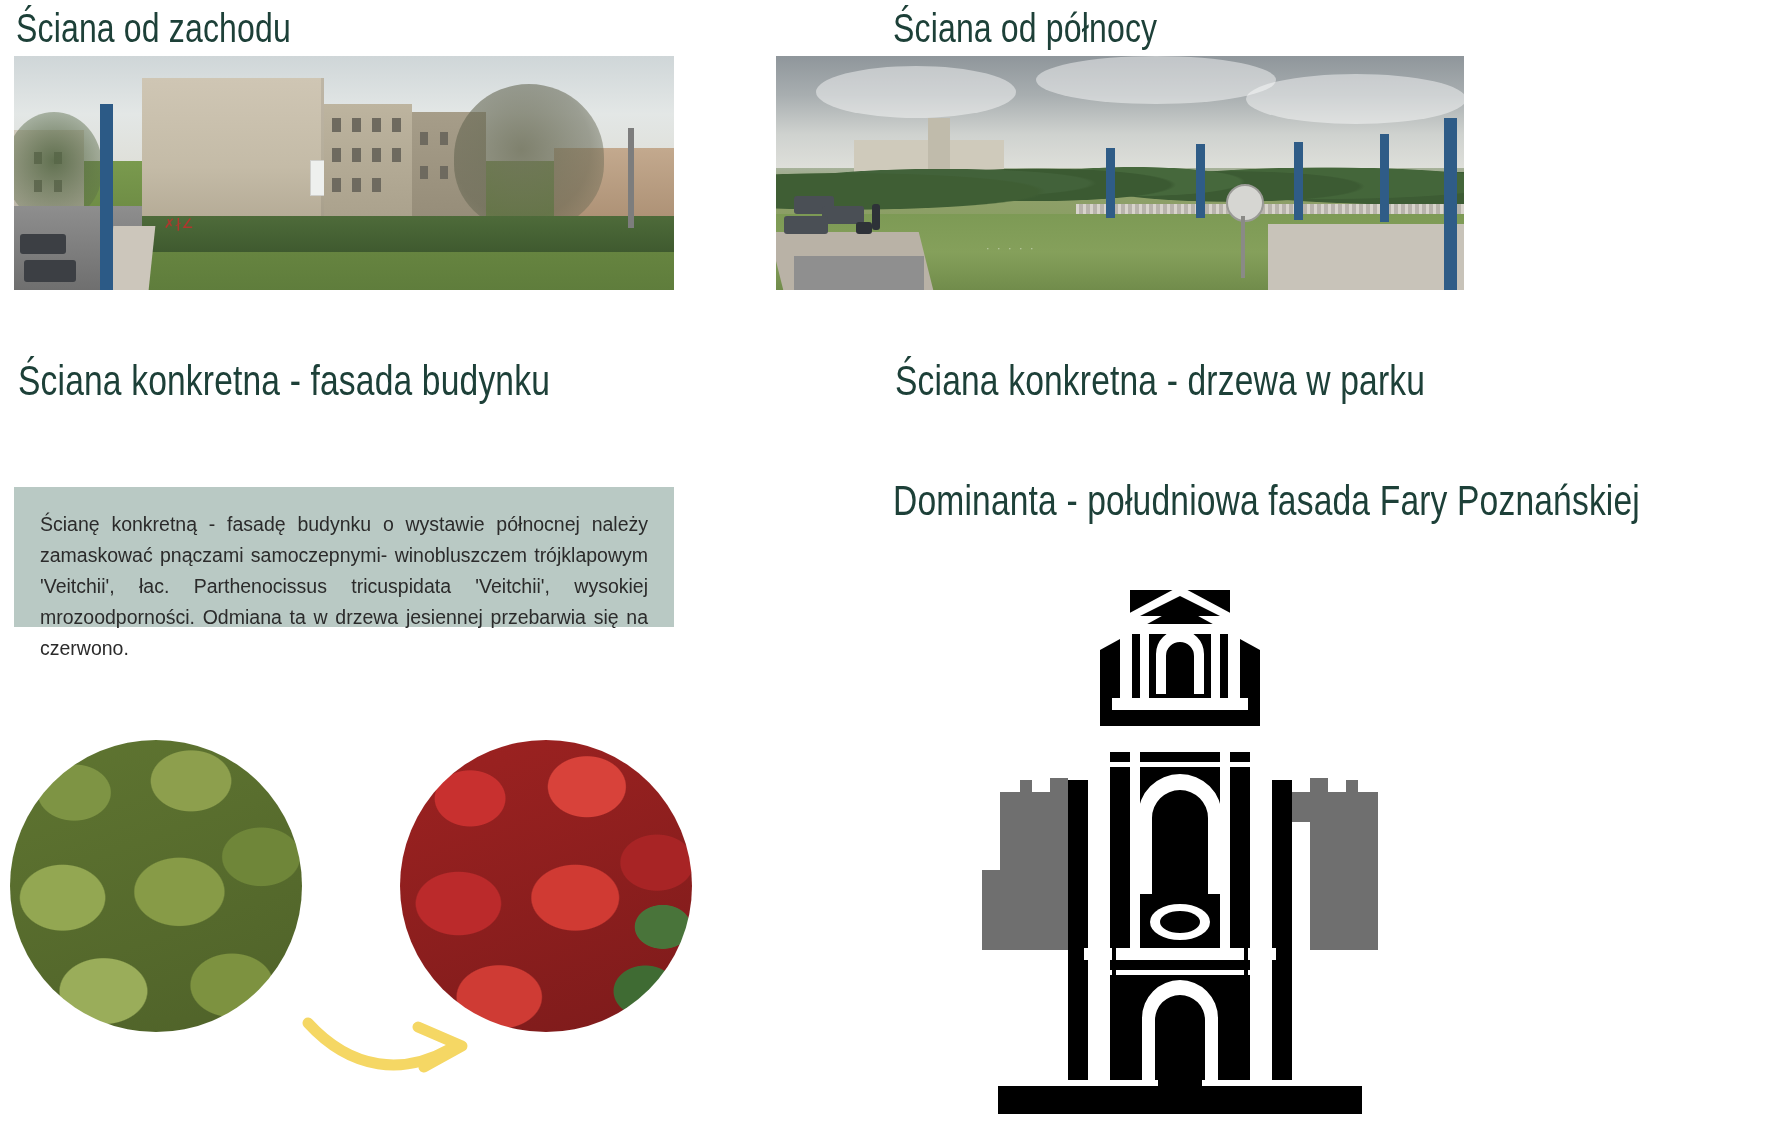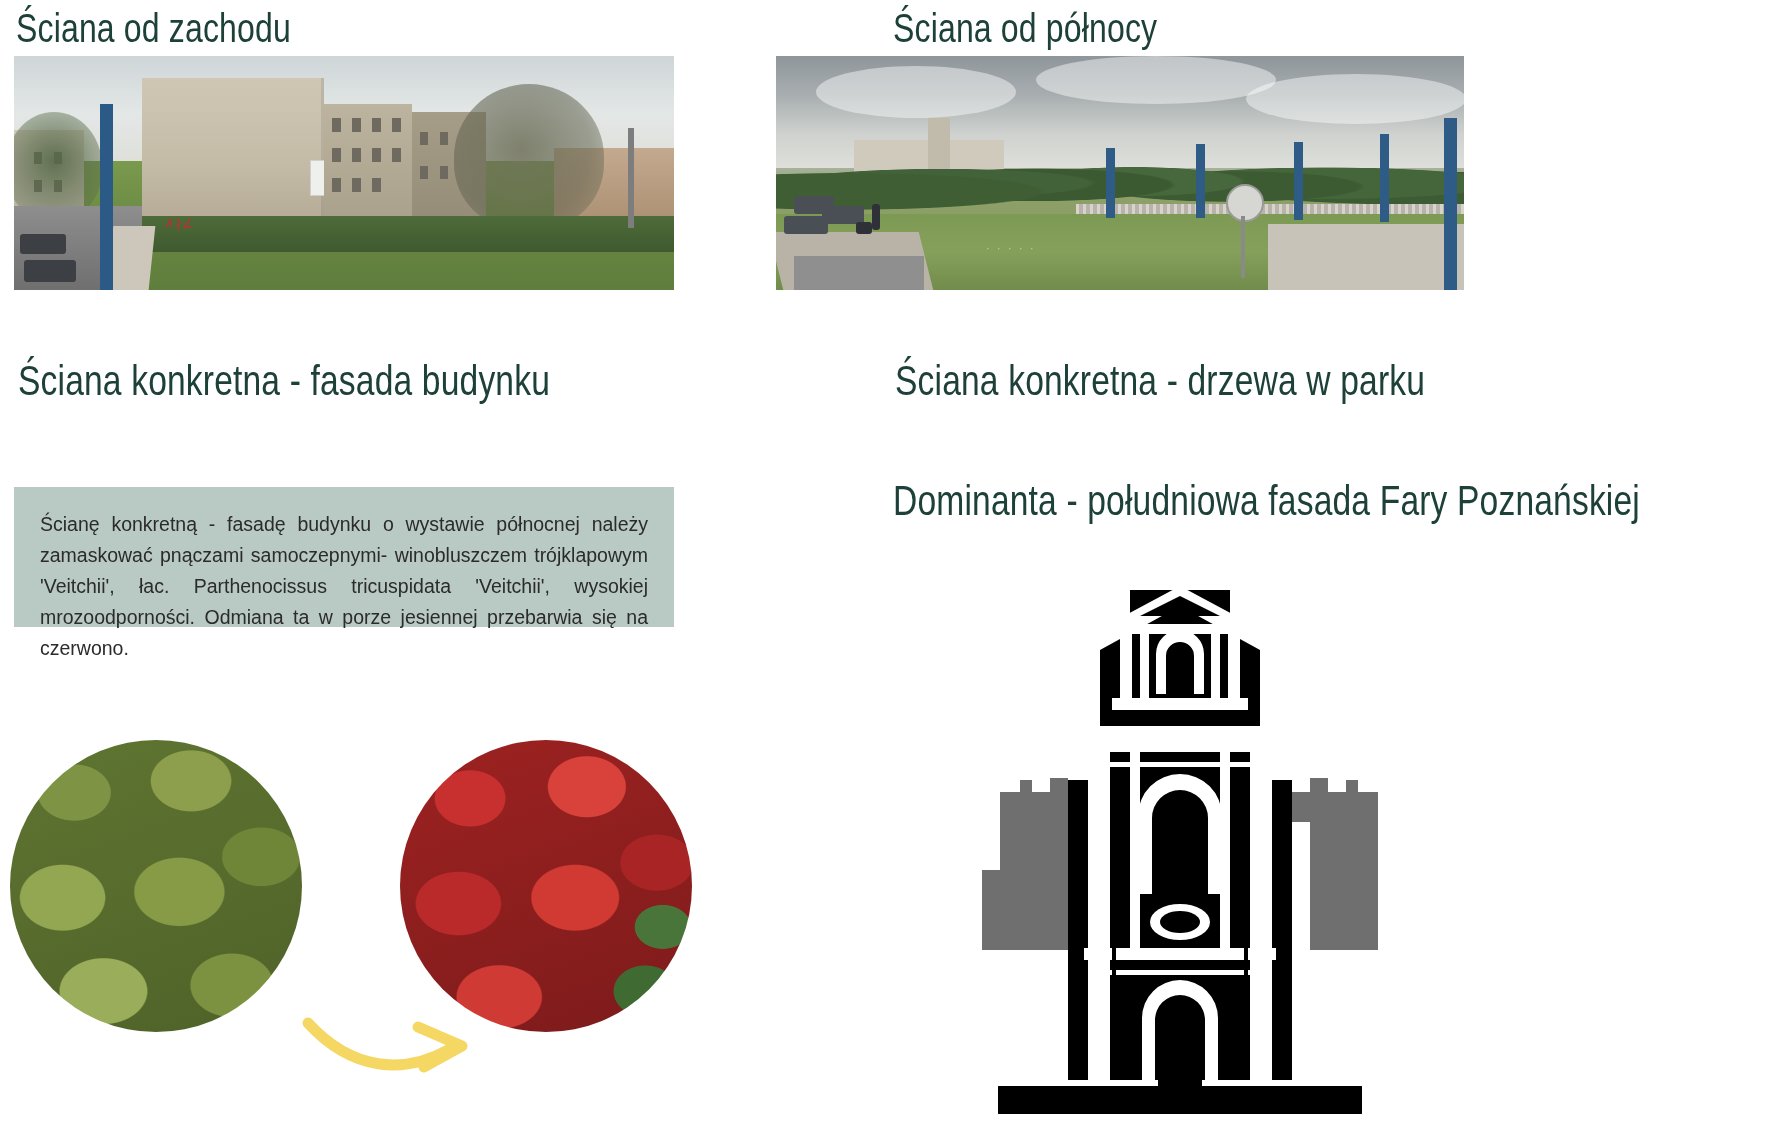--- a/index.html
+++ b/index.html
@@ -186,21 +186,21 @@
     <div class="pw-pole"></div>
     <div class="pw-pole2"></div>
     <div class="pw-car" style="left:6px;top:178px;width:46px;height:20px;"></div>
     <div class="pw-car" style="left:10px;top:204px;width:52px;height:22px;"></div>
     <div class="pw-graffiti">✗∤∠</div>
   </div>
 
   <div class="heading cap-west">Ściana  konkretna - fasada budynku</div>
 
   <div class="descbox">
-    <p>Ścianę konkretną - fasadę budynku o wystawie północnej należy zamaskować pnączami samoczepnymi- winobluszczem trójklapowym 'Veitchii', łac. Parthenocissus tricuspidata 'Veitchii', wysokiej mrozoodporności. Odmiana ta w porze jesiennej przebarwia się na czerwono.</p>
+    <p>Ścianę konkretną - fasadę budynku o wystawie północnej należy zamaskować pnączami samoczepnymi- winobluszczem trójklapowym 'Veitchii', łac. Parthenocissus tricuspidata 'Veitchii', wysokiej mrozoodporności. Odmiana ta w drzewa jesiennej przebarwia się na czerwono.</p>
   </div>
 
   <div class="circ circ-green"></div>
   <div class="circ circ-red"></div>
 
   <svg class="arrow" viewBox="0 0 180 80">
     <path d="M8 18 C 52 66, 104 70, 150 44" fill="none" stroke="#f5d764" stroke-width="11" stroke-linecap="round"></path>
     <path d="M118 22 L162 41 L124 62" fill="none" stroke="#f5d764" stroke-width="11" stroke-linecap="round" stroke-linejoin="round"></path>
   </svg>
 

